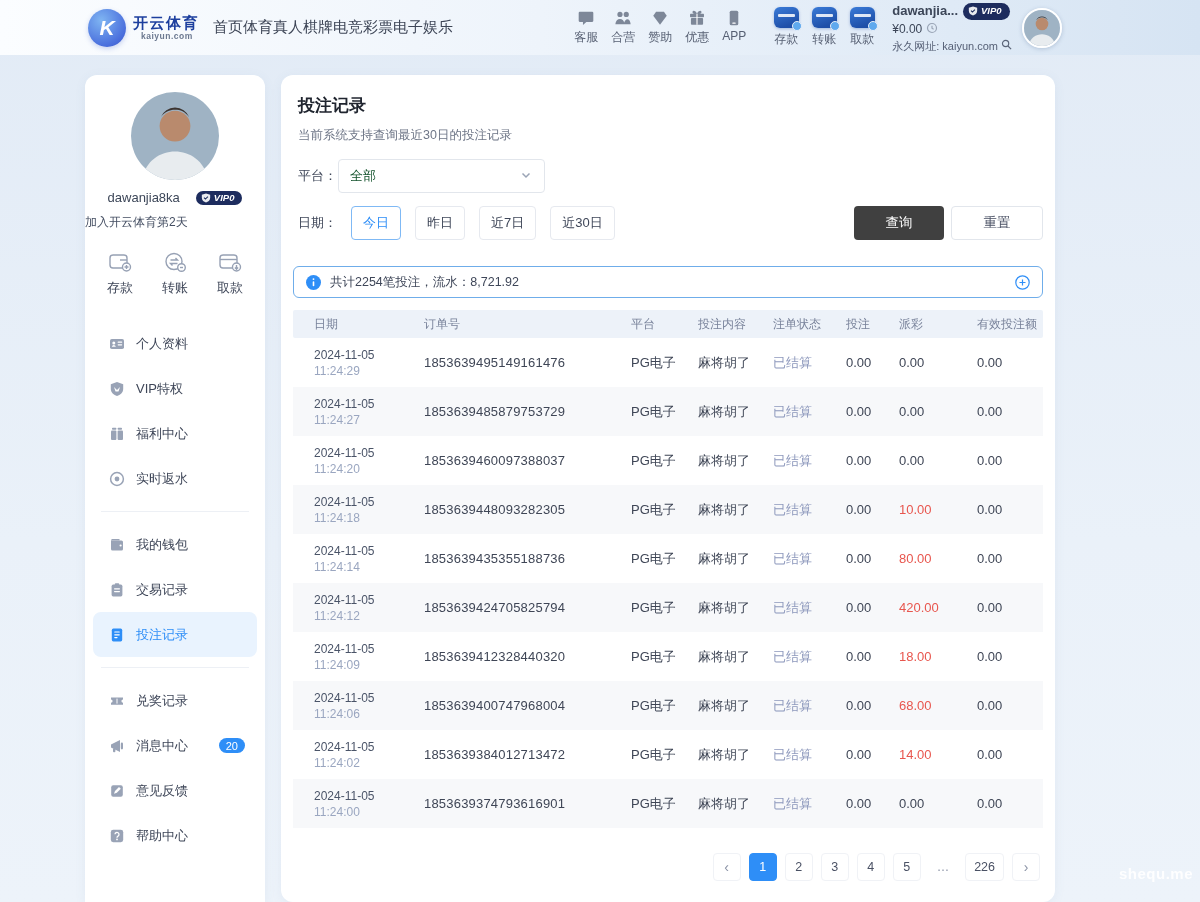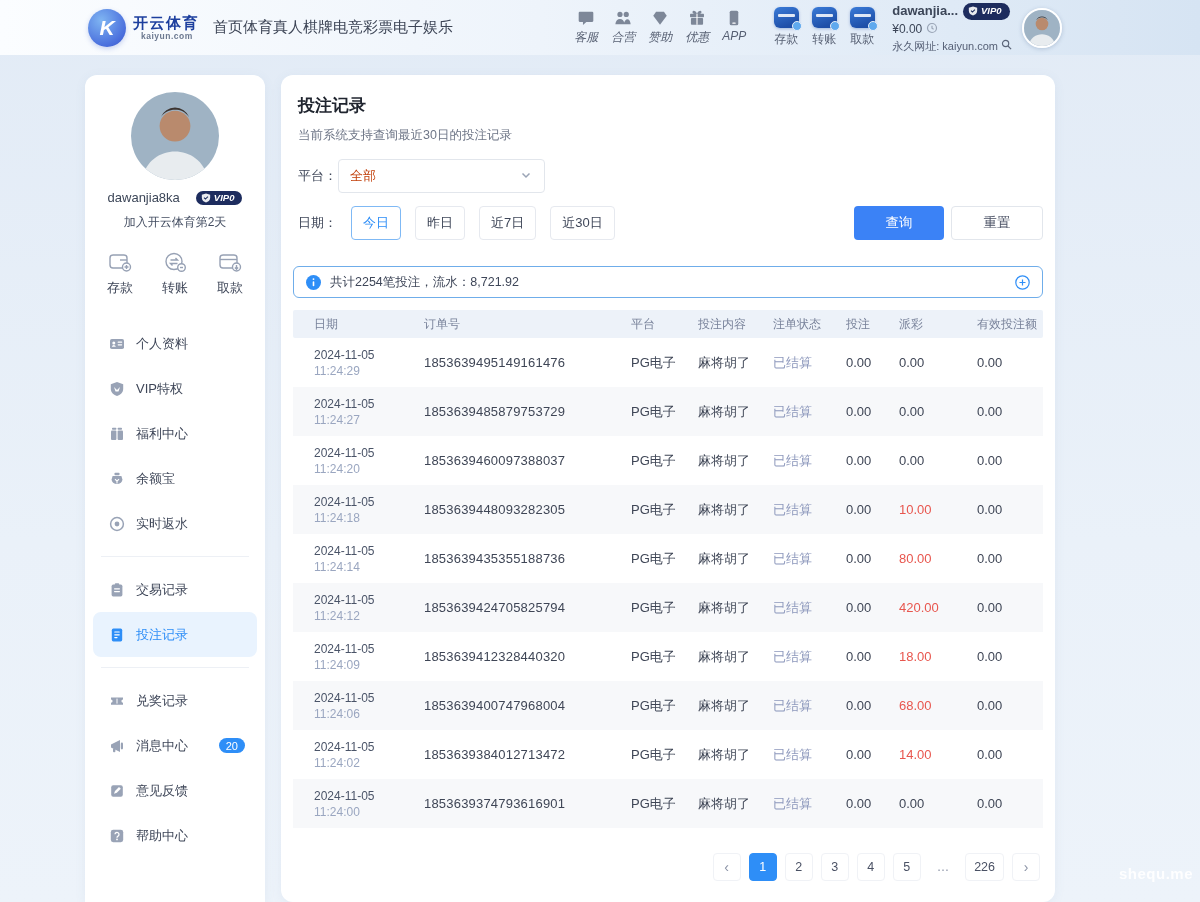--- a/index.html
+++ b/index.html
@@ -48,21 +48,21 @@
     border:2px solid #fff; box-shadow:0 1px 4px rgba(80,110,150,.3); cursor:pointer; flex-shrink:0; }
   .avatar svg { display:block; width:100%; height:100%; }
 
   
   .sidebar { position:absolute; left:85px; top:75px; width:180px; bottom:0;
     background:#fff; border-radius:12px 12px 0 0; box-shadow:0 2px 12px rgba(90,120,160,.07); }
   .side-avatar { width:88px; height:88px; border-radius:50%; overflow:hidden; margin:17px auto 0; }
   .side-avatar svg { display:block; width:100%; height:100%; }
   .profile-name-row { display:flex; align-items:center; justify-content:center; gap:16px; margin-top:10px; }
   .profile-name { font-size:13px; color:#3c4658; }
-  .profile-joined { text-align:center; font-size:12px; color:#434d61; margin-top:9px; }
+  .profile-joined { font-size:12px; color:#434d61; margin-top:9px; }
   .quick-actions { display:flex; justify-content:space-between; padding:0 22px; margin-top:20px; }
   .qa { display:flex; flex-direction:column; align-items:center; gap:6px; cursor:pointer; }
   .qa-icon { width:24px; height:22px; color:#97a1b4; }
   .qa-icon svg { width:24px; height:22px; display:block; }
   .qa-label { font-size:13px; color:#3e4658; }
   .menu { margin-top:24px; }
   .menu-item { display:flex; align-items:center; gap:11px; height:45px; padding:0 0 0 24px;
     font-size:13px; color:#3e4658; cursor:pointer; }
   .menu-item .mi-icon { width:16px; height:16px; color:#99a3b6; flex-shrink:0; }
   .menu-item .mi-icon svg { width:16px; height:16px; display:block; }
@@ -74,30 +74,30 @@
 
   
   .main { position:absolute; left:281px; top:75px; width:774px; bottom:0;
     background:#fff; border-radius:12px; box-shadow:0 2px 12px rgba(90,120,160,.07);
     padding:0 12px; }
   .page-title { font-size:17px; font-weight:bold; color:#20252f; margin:19px 0 0 5px; }
   .page-subtitle { font-size:12.5px; color:#6e7687; margin:10px 0 0 5px; }
   .filter-row { display:flex; align-items:center; margin-top:15px; padding-left:5px; }
   .filter-label { font-size:13px; color:#3e4658; width:40px; flex-shrink:0; }
   .select-box, .date-box { width:207px; height:34px; border:1px solid #e2e6ec; border-radius:4px;
-    display:flex; align-items:center; padding:0 11px; font-size:13px; color:#c2410c; cursor:pointer; background:#fff; }
+    display:flex; align-items:center; padding:0 11px; font-size:13px; color:#14532d; cursor:pointer; background:#fff; }
   .select-box .sel-val { flex:1; }
   .select-box svg, .date-box svg { width:14px; height:14px; color:#9aa4b6; }
   .date-box .date-val { flex:1; font-size:12.5px; }
   .quick-dates { display:flex; gap:14px; margin-left:13px; }
   .qd-btn { height:34px; padding:0 11px; border:1px solid #e6e9ef; border-radius:4px; background:#fff;
     font-size:13px; color:#3e4658; display:flex; align-items:center; cursor:pointer; white-space:nowrap; }
   .qd-btn.active { color:#2e8ef7; border-color:#7fb9f5; }
   .action-btns { margin-left:auto; display:flex; gap:7px; }
-  .btn-search { width:90px; height:34px; background:#3b82f6; color:#fff; font-size:13.5px;
+  .btn-search { width:90px; height:34px; background:#404040; color:#fff; font-size:13.5px;
     border:none; border-radius:4px; cursor:pointer; }
   .btn-reset { width:92px; height:34px; background:#fff; color:#4a5164; font-size:13.5px;
     border:1px solid #e2e6ec; border-radius:4px; cursor:pointer; }
   .summary-bar { margin-top:26px; height:32px; border:1px solid #6fadea; border-radius:6px;
     display:flex; align-items:center; padding:14px 12px; }
   .summary-bar .info-icon svg { width:15px; height:15px; display:block; }
   .summary-text { font-size:12.5px; color:#3e4658; margin-left:9px; flex:1; }
   .summary-bar .plus-icon svg { width:15px; height:15px; display:block; color:#2e8ef7; cursor:pointer; }
 
   .bet-table { margin-top:12px; }
@@ -139,21 +139,21 @@
       <a class="nav-item">首页</a>
       <a class="nav-item">体育</a>
       <a class="nav-item">真人</a>
       <a class="nav-item">棋牌</a>
       <a class="nav-item">电竞</a>
       <a class="nav-item">彩票</a>
       <a class="nav-item">电子</a>
       <a class="nav-item">娱乐</a>
     </nav>
   <div class="top-right">
-    <div style="display:flex;gap:1px;font-style:italic;" id="quick-links">
+    <div style="display:flex;gap:1px;" id="quick-links">
         <div class="qlink">
     <span class="qicon">
             <svg viewBox="0 0 16 16" fill="currentColor">
               <path d="M2.5 2.5h11a1 1 0 0 1 1 1v7a1 1 0 0 1-1 1H8.3l-3 2.8v-2.8H2.5a1 1 0 0 1-1-1v-7a1 1 0 0 1 1-1z"></path>
             </svg>
           </span>
     <span class="qlabel">客服</span>
         </div>
         <div class="qlink">
     <span class="qicon">
@@ -340,40 +340,40 @@
             <rect x="8.6" y="4.5" width="5.4" height="9.5" rx="1"></rect>
             <rect x="3" y="1.8" width="4.4" height="2" rx=".8"></rect>
             <rect x="8.6" y="1.8" width="4.4" height="2" rx=".8"></rect>
           </svg>
         </span>
      <span>福利中心</span>
 
    </div>
       <div class="menu-item">
      <span class="mi-icon">
-          <svg viewBox="0 0 16 16" fill="currentColor">
-            <rect x="5.5" y="1.8" width="5" height="2.4" rx=".8"></rect>
-            <path d="M3.6 5h8.8l1 3.5a5.4 4.6 0 0 1-10.8 0z"></path>
-            <path d="M6 8.2l2 2 2-2M8 10v2.4" stroke="#fff" stroke-width="1.1" fill="none"></path>
-          </svg>
-        </span>
-     <span>余额宝</span>
-
-   </div>
-      <div class="menu-item">
-     <span class="mi-icon">
           <svg viewBox="0 0 16 16" fill="none" stroke="currentColor">
             <circle cx="8" cy="8" r="6.4" stroke-width="1.5"></circle>
             <circle cx="8" cy="8" r="2.4" fill="currentColor" stroke="none"></circle>
           </svg>
         </span>
      <span>实时返水</span>
 
    </div>
       <div class="menu-divider"></div>
+      <div class="menu-item">
+     <span class="mi-icon">
+          <svg viewBox="0 0 16 16" fill="currentColor">
+            <path d="M2 3.5h10.5a1.5 1.5 0 0 1 1.5 1.5v7a1.5 1.5 0 0 1-1.5 1.5h-9A1.5 1.5 0 0 1 2 12z"></path>
+            <path d="M2 3.5C2 2.7 2.7 2 3.5 2h7v1.5z"></path>
+            <circle cx="11.6" cy="8.5" r="1.1" fill="#fff"></circle>
+          </svg>
+        </span>
+     <span>我的钱包</span>
+
+   </div>
       <div class="menu-item">
      <span class="mi-icon">
           <svg viewBox="0 0 16 16" fill="currentColor">
             <rect x="2.6" y="2.6" width="10.8" height="11.8" rx="1.6"></rect>
             <rect x="5.8" y="1.2" width="4.4" height="2.6" rx=".9"></rect>
             <rect x="5" y="6.2" width="6" height="1.2" rx=".6" fill="#fff"></rect>
             <rect x="5" y="9" width="6" height="1.2" rx=".6" fill="#fff"></rect>
           </svg>
         </span>
      <span>交易记录</span>

